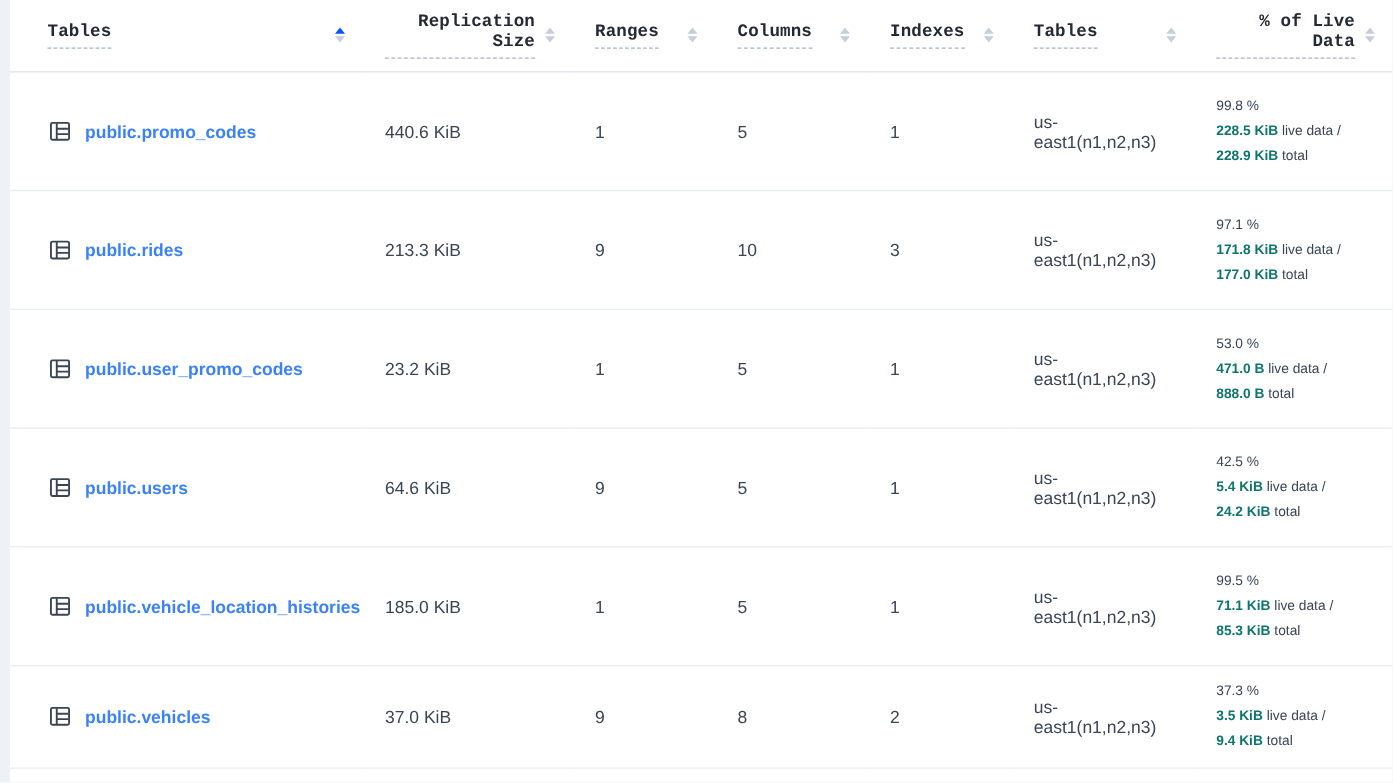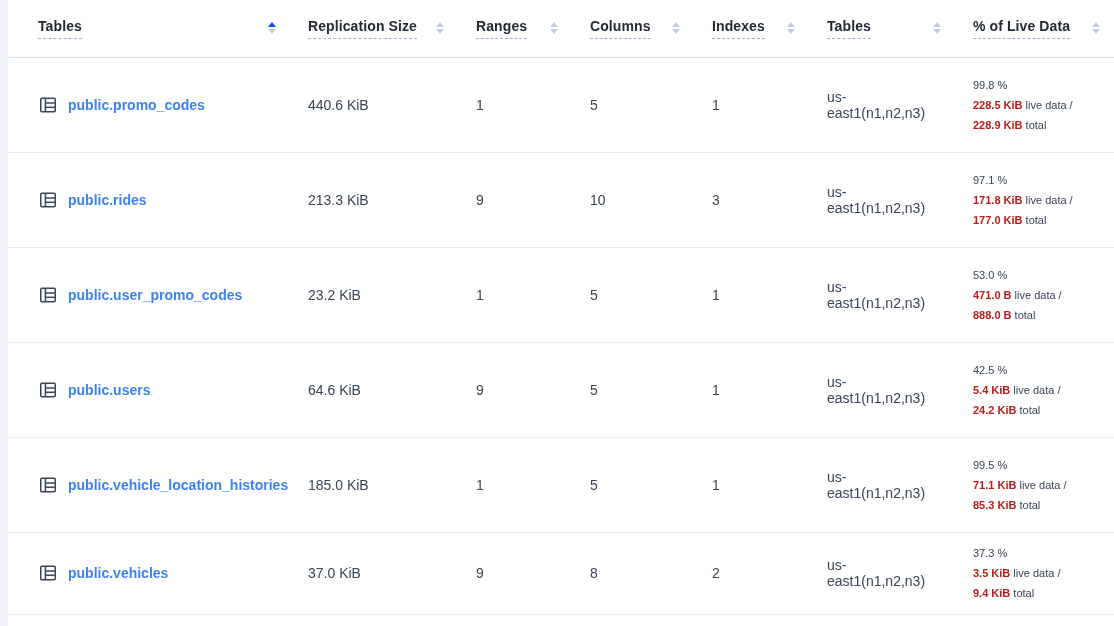--- a/index.html
+++ b/index.html
@@ -23,24 +23,25 @@
     background: #ffffff;
   }
   table.db-table {
     border-collapse: collapse;
     table-layout: fixed;
     width: 1106px;
   }
   thead th {
     height: 57px;
     border-bottom: 1px solid #dbe1ec;
-    text-align: left;
+    text-align: right;
     vertical-align: middle;
     padding: 0 14px 0 18px;
     font-weight: normal;
+    font-family: Liberation Mono, monospace;
   }
   thead th.first { padding-left: 30px; }
   .th-inner {
     display: flex;
     align-items: center;
     justify-content: space-between;
     cursor: pointer;
   }
   .th-label {
     font-size: 14px;
@@ -89,21 +90,21 @@
     gap: 10px;
   }
   .table-icon { flex: none; display: inline-flex; }
   .tname {
     font-size: 14px;
     font-weight: 700;
     color: #3b82f6;
     cursor: pointer;
   }
   .live-cell { line-height: 20px; font-size: 11px; color: #394455; }
-  .live-cell .num { font-weight: 700; color: #b91c1c; text-align: center; }
+  .live-cell .num { font-weight: 700; color: #0f766e; text-align: center; }
 </style>
 </head>
 <body>
 
 <div class="page">
   <div class="card">
     <table class="db-table">
       <colgroup>
         <col style="width:282px">
           <col style="width:168px">

